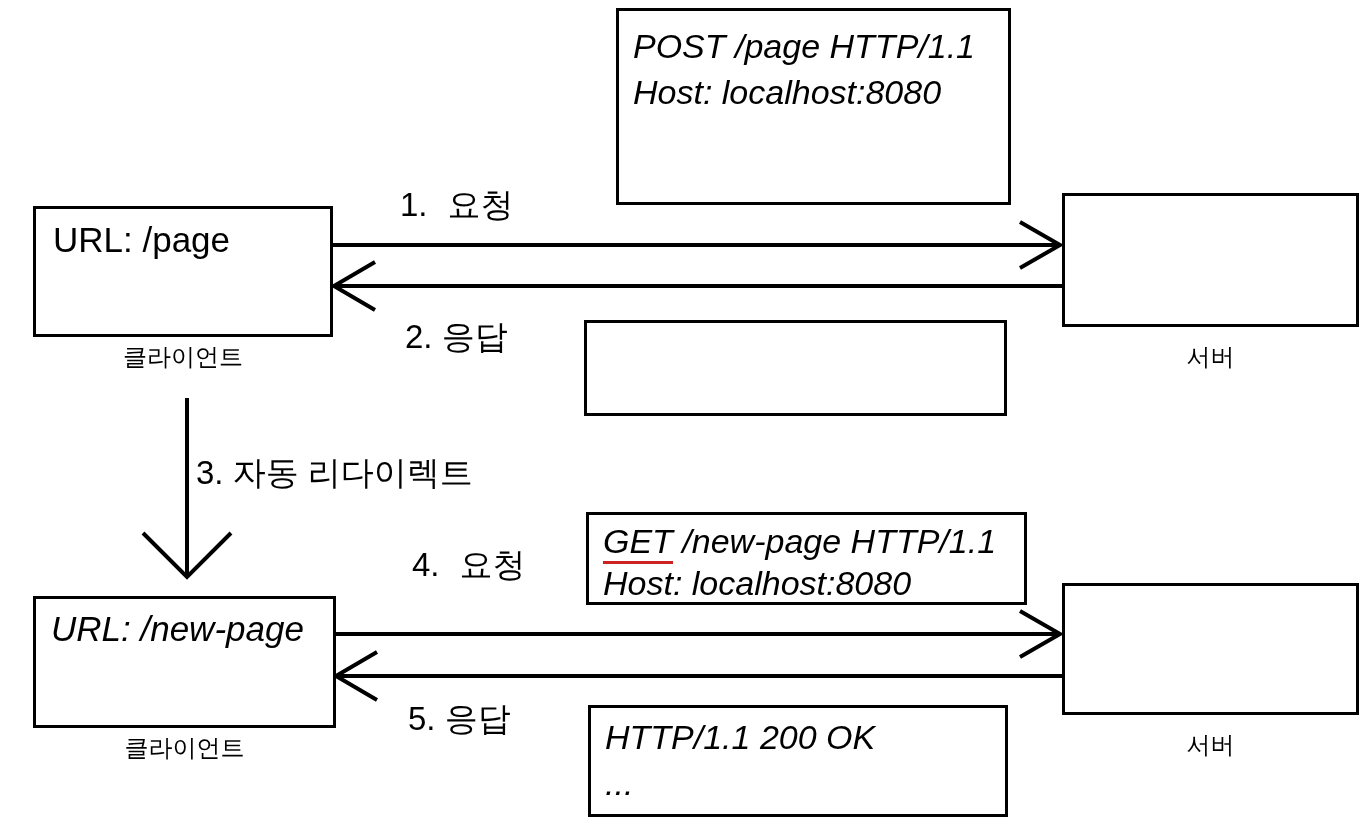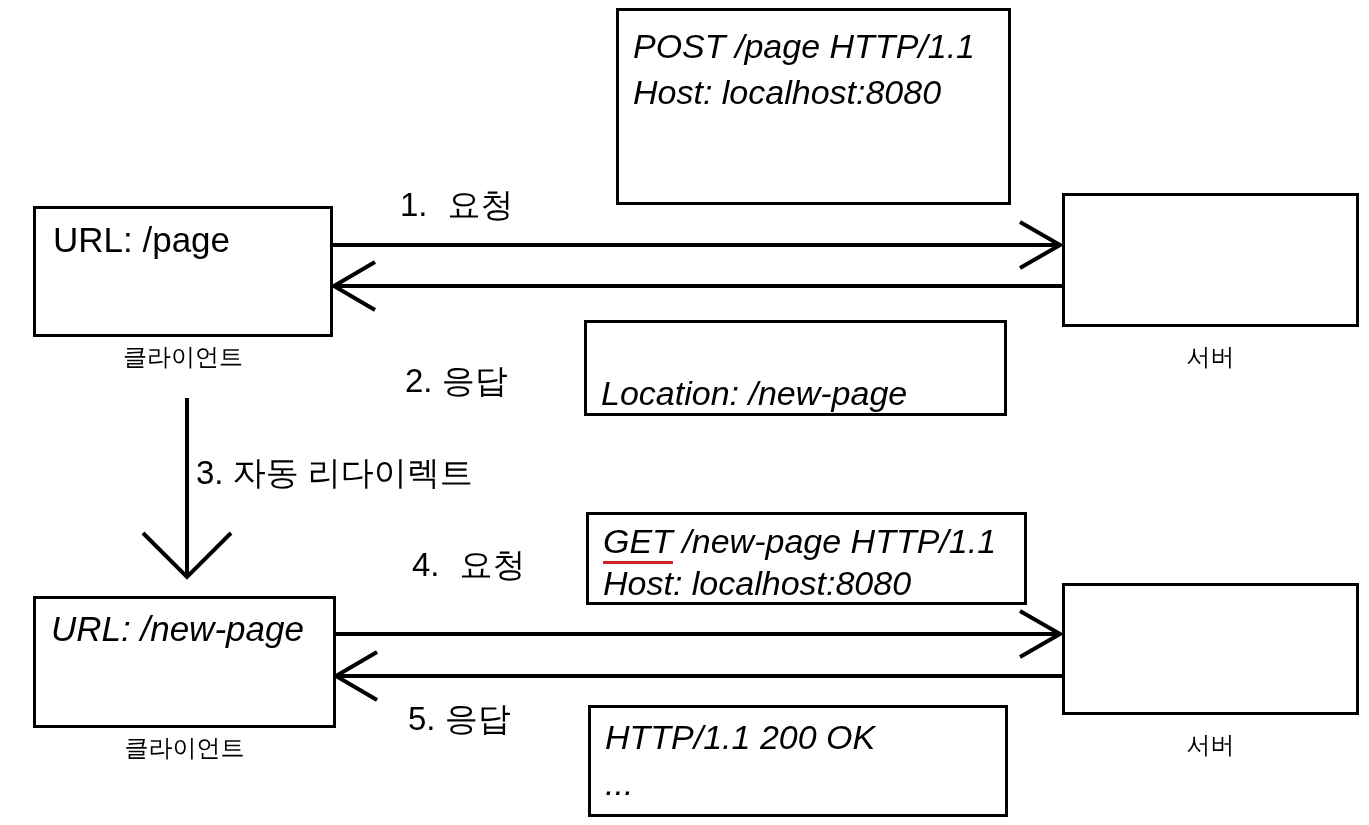--- a/index.html
+++ b/index.html
@@ -120,42 +120,41 @@
   <div class="node-title" style="left:42px; top:611px;font-style:italic;">URL: /new-page</div>
   <div class="node-caption" style="left:33px; top:736px; width:303px;">클라이언트</div>
 
   <div class="node-box" style="left:1062px; top:583px; width:297px; height:132px;"></div>
   <div class="node-caption" style="left:1062px; top:733px; width:297px;">서버</div>
 
   <div class="step-label" style="left:400px; top:180px;margin-top:8px;">
     <span>1.</span><span class="num-gap"></span><span>요청</span>
   </div>
 
-  <div class="step-label" style="left:405px; top:320px;margin-top:44px;">
+  <div class="step-label" style="left:405px; top:320px;">
     <span>2.</span>&nbsp;<span>응답</span>
   </div>
 
   <div class="step-label" style="left:196px; top:456px;">3. 자동 리다이렉트</div>
 
   <div class="step-label" style="left:412px; top:548px;">
     <span>4.</span><span class="num-gap"></span><span>요청</span>
   </div>
 
   <div class="step-label" style="left:408px; top:702px;">
     <span>5.</span>&nbsp;<span>응답</span>
   </div>
 
   <div class="msg-box" style="left:616px; top:8px; width:395px; height:197px;">
     <div class="msg-line" style="top:18px;">POST /page HTTP/1.1</div>
     <div class="msg-line" style="top:64px;">Host: localhost:8080</div>
     <div class="msg-line" style="top:110px;"></div>
   </div>
 
   <div class="msg-box" style="left:584px; top:320px; width:423px; height:96px;">
-    <div class="msg-line" style="top:53px;">Location: /new-page</div>
   </div>
 
   <div class="msg-box" style="left:586px; top:512px; width:441px; height:93px;text-align:center;">
     <div class="msg-line underlined-token" style="top:9px;"><span class="tok">GET</span><span> /new-page HTTP/1.1</span></div>
     <div class="msg-line" style="top:51px;">Host: localhost:8080</div>
   </div>
 
   <div class="msg-box" style="left:588px; top:705px; width:420px; height:112px;padding-left:25px;">
     <div class="msg-line" style="top:12px;">HTTP/1.1 200 OK</div>
     <div class="msg-line" style="top:58px;">...</div>

